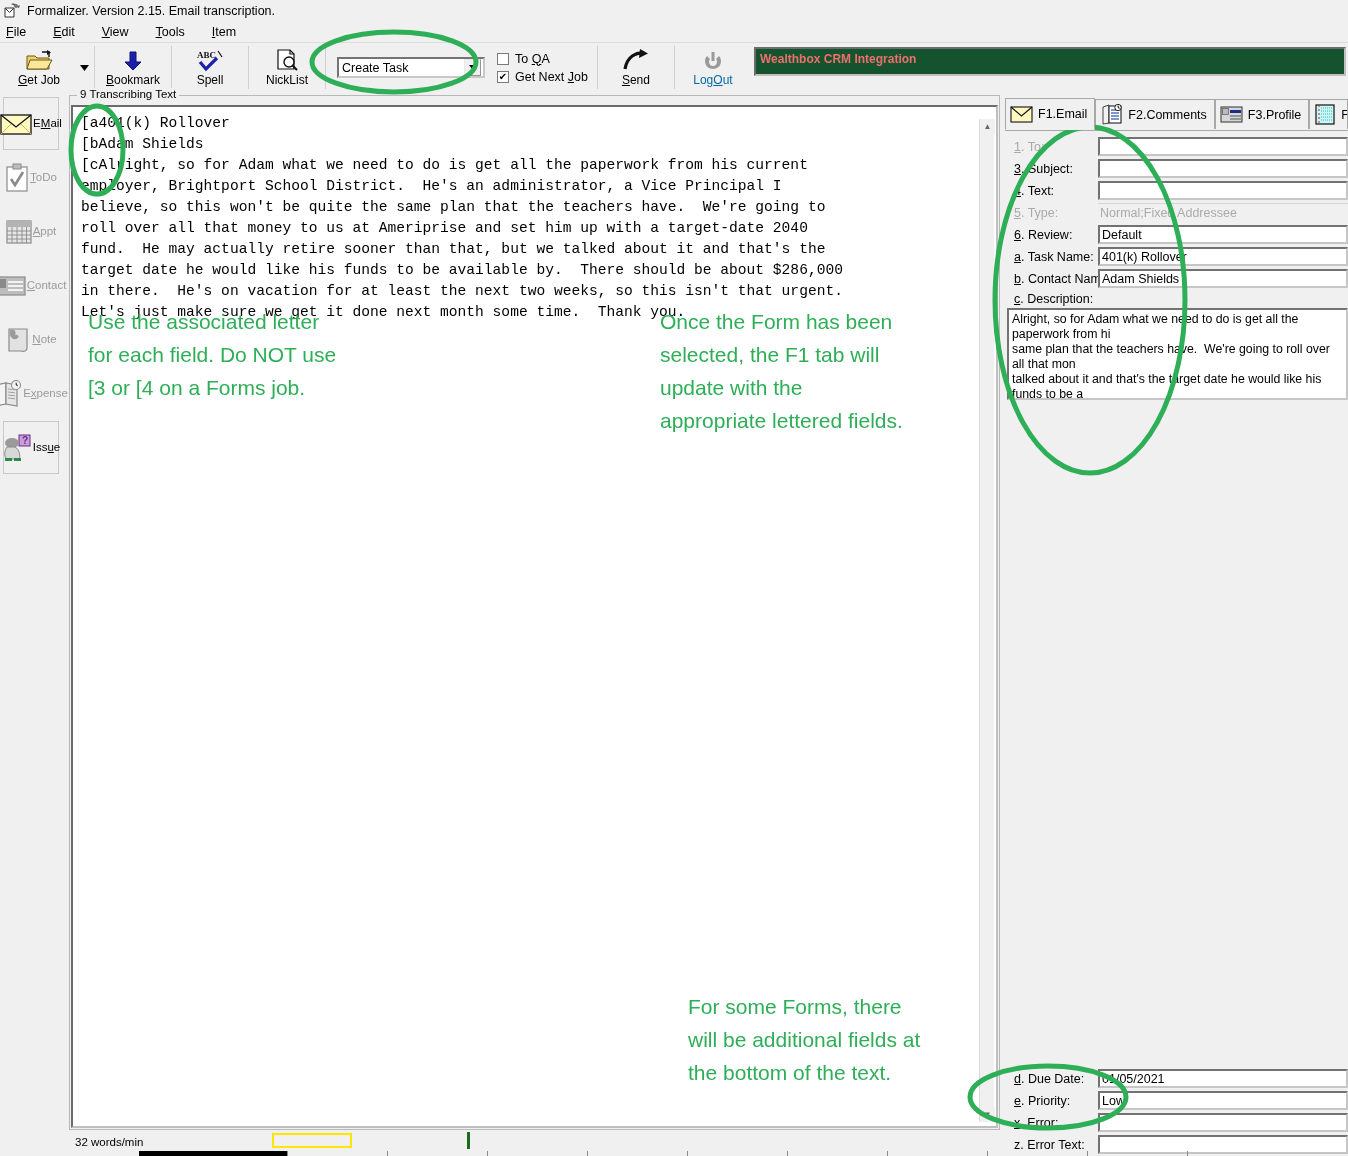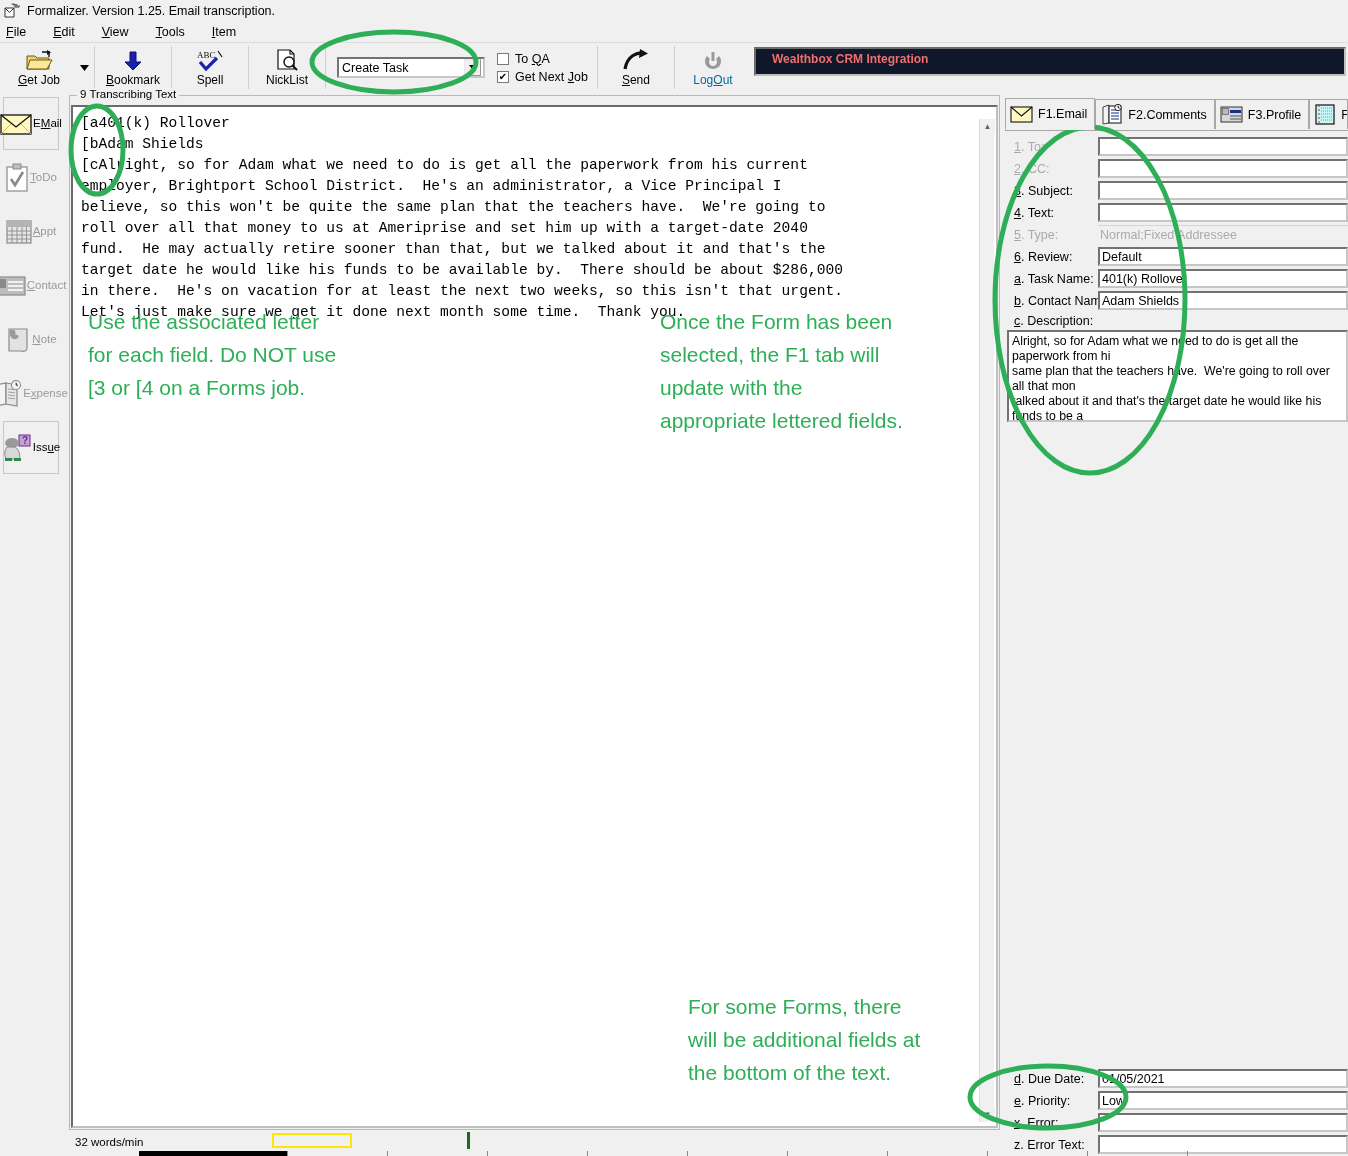--- a/index.html
+++ b/index.html
@@ -30,21 +30,21 @@
   
   #toolbar {
     height:50px; display:flex; align-items:stretch;
     background:#f0f0f0; border-top:1px solid #dcdcdc;
     padding-left:2px;
   }
   .tb-btn {
     width:74px; display:flex; flex-direction:column; align-items:center; justify-content:center;
     background:#f0f0f0; border:1px solid #f0f0f0; cursor:default; position:relative;
   }
-  .tb-btn .tb-ico { height:24px; display:flex; align-items:flex-end; justify-content:flex-end; }
+  .tb-btn .tb-ico { height:24px; display:flex; align-items:flex-end; justify-content:flex-end;font-weight:bold; }
   .tb-btn .tb-lbl { font-size:12px; line-height:14px; margin-top:1px; }
   .tb-sep { width:1px; background:#d0d0d0; margin:3px 1px; }
   .tb-dropdown-arrow {
     width:17px; display:flex; align-items:center; justify-content:center;
     font-size:8px; background:#f0f0f0; cursor:default;
   }
   .tb-btn.disabled .tb-lbl { color:#0369a1; }
   .tb-chk-group { display:flex; flex-direction:column; justify-content:center; padding:0 8px 0 12px; gap:4px; }
   .tb-chk { display:flex; align-items:center; gap:6px; font-size:12.5px; }
   .cbox {
@@ -55,22 +55,22 @@
   #task-combo {
     width:148px; height:21px; background:#fff; border:2px inset #c8c8c8;
     display:flex; align-items:center; position:relative;
   }
   #task-combo .combo-val { padding-left:3px; font-size:12.5px; flex:1; }
   #task-combo .combo-btn {
     width:17px; height:17px; margin-right:2px; background:#f0f0f0;
     border:1px outset #e8e8e8; display:flex; align-items:center; justify-content:center; font-size:7px;
   }
   #crm-box {
-    flex:1; margin:4px 2px 16px 4px; background:#0f172a; border:2px inset #c0c0c0;
-    padding:3px 16px; overflow:hidden;
+    flex:1; margin:4px 2px 16px 4px; background:#14532d; border:2px inset #c0c0c0;
+    padding:3px 4px; overflow:hidden;
   }
   #crm-box .crm-text { color:#ef6f6f; font-size:12px; font-weight:bold; }
 
   
   #leftbar {
     position:absolute; left:0; top:93px; width:61px; bottom:0;
     background:#f0f0f0; padding-top:4px;
   }
   .lb-btn {
     width:56px; margin:0 auto 1px auto; height:53px;
@@ -161,21 +161,21 @@
 
 <div id="titlebar">
   <span class="app-icon">
     <svg width="17" height="16" viewBox="0 0 17 16">
       <path d="M1 5 L10 5 L10 14 L1 14 Z" fill="#fff" stroke="#333" stroke-width="1"></path>
       <path d="M1 5 L5.5 9.5 L10 5" fill="none" stroke="#333" stroke-width="1"></path>
       <path d="M7 1 C10 0, 13 1, 14 3 L16 2 L15 5" fill="#555"></path>
       <circle cx="12" cy="3" r="2" fill="#777"></circle>
     </svg>
   </span>
-  <span class="title-text">Formalizer. Version 1.25. Email transcription.</span>
+  <span class="title-text">Formalizer. Version 2.15. Email transcription.</span>
 </div>
 
 <div id="menubar">
   <span class="menu-item"><u>F</u>ile</span>
   <span class="menu-item"><u>E</u>dit</span>
   <span class="menu-item"><u>V</u>iew</span>
   <span class="menu-item"><u>T</u>ools</span>
   <span class="menu-item"><u>I</u>tem</span>
 </div>
 
@@ -469,24 +469,20 @@
       <span>F</span>
     </div>
   </div>
 
   <div id="form-body">
     <div class="frow">
       <span class="flabel dim"><u>1</u>. To:</span>
       <span class="finput"></span>
     </div>
     <div class="frow">
-      <span class="flabel dim"><u>2</u>. CC:</span>
-      <span class="finput"></span>
-    </div>
-    <div class="frow">
       <span class="flabel"><u>3</u>. Subject:</span>
       <span class="finput"></span>
     </div>
     <div class="frow">
       <span class="flabel"><u>4</u>. Text:</span>
       <span class="finput"></span>
     </div>
     <div class="frow">
       <span class="flabel dim"><u>5</u>. Type:</span>
       <span class="finput dim">Normal;Fixed Addressee</span>

